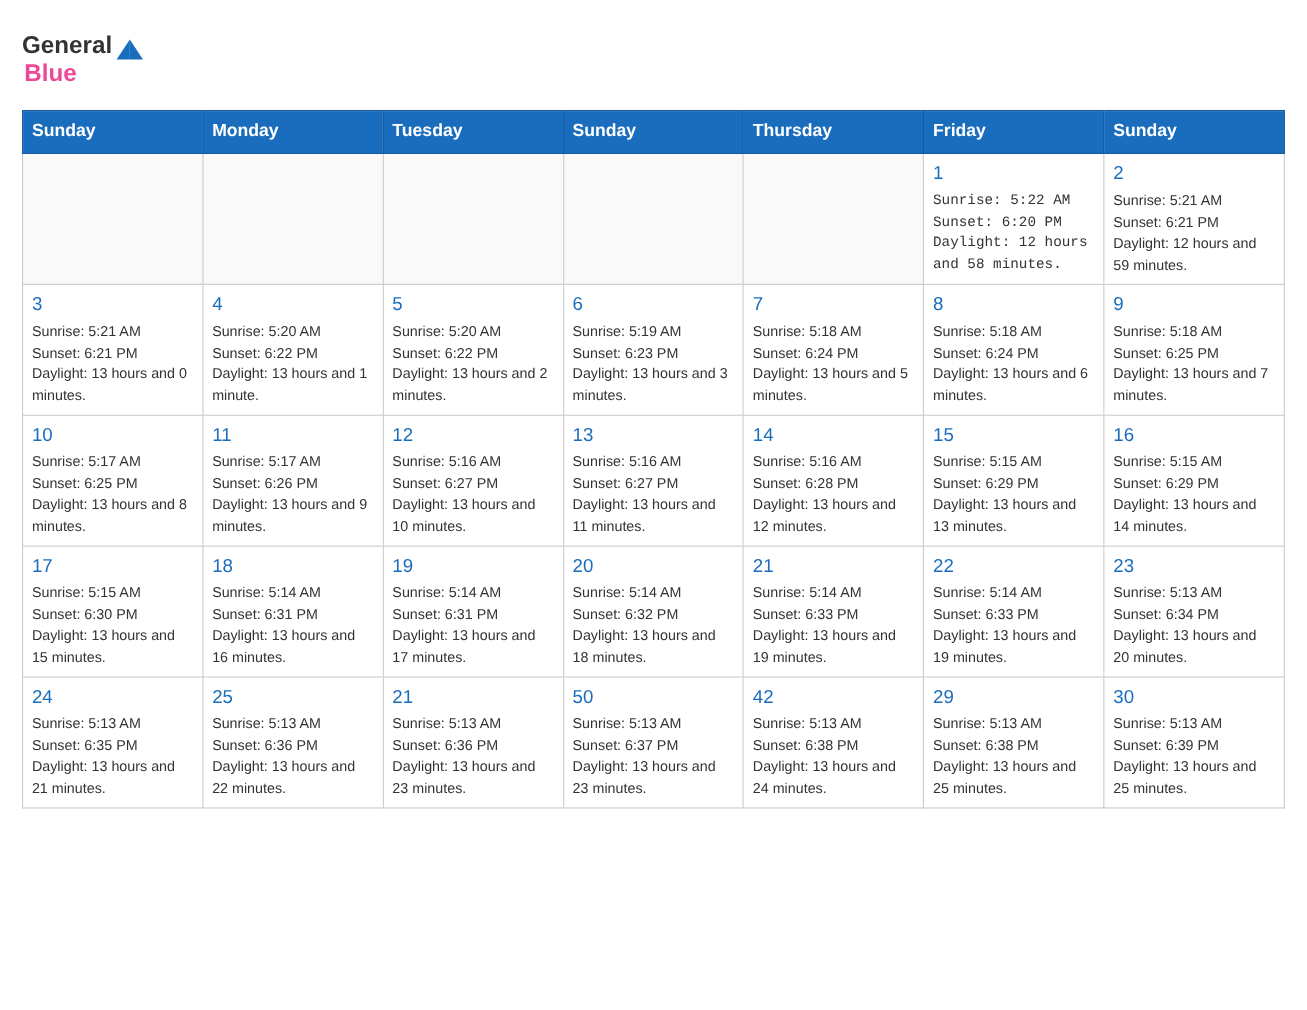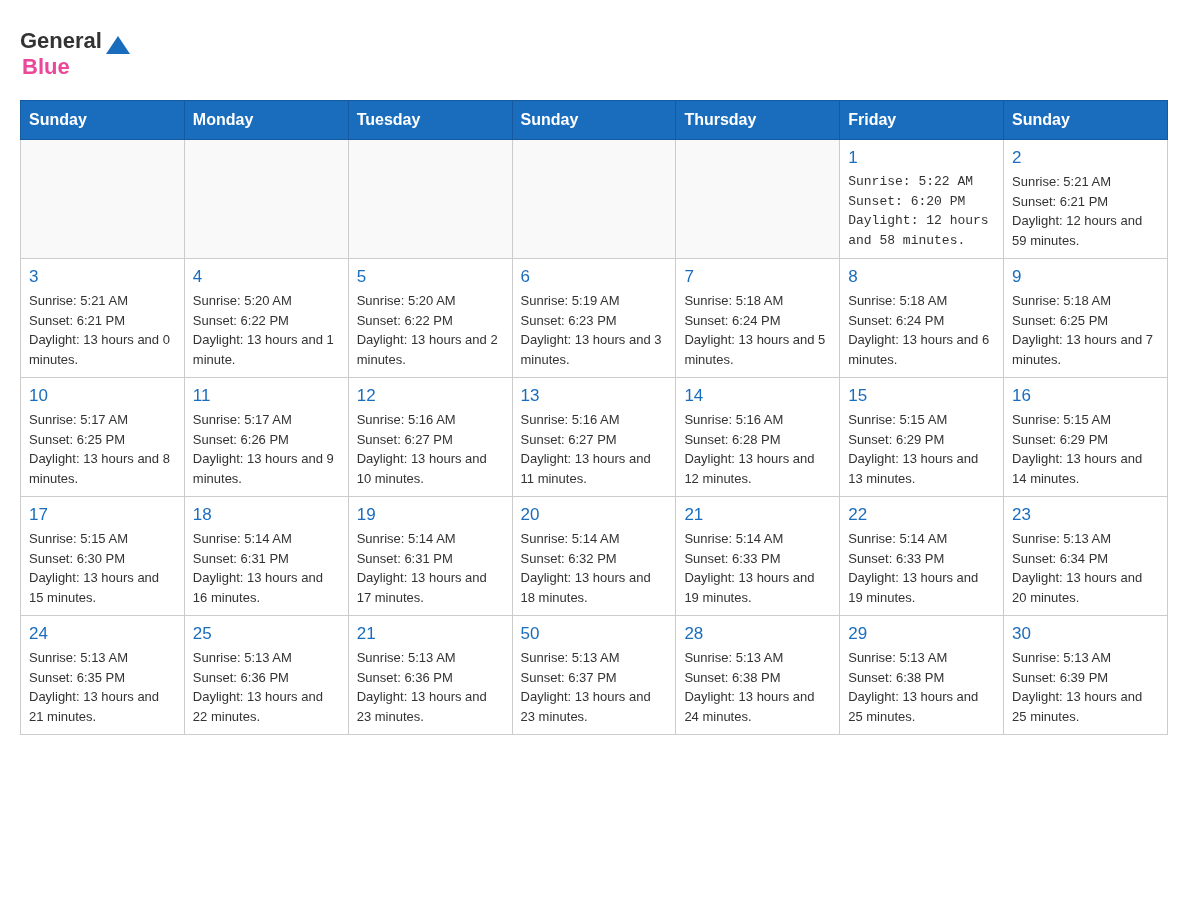--- a/index.html
+++ b/index.html
@@ -310,21 +310,21 @@
 Sunset: 6:36 PM
 Daylight: 13 hours and 23 minutes.</div>
         </td>
         <td>
           <span class="day-number">50</span>
           <div class="day-info" style="white-space: pre-line;">Sunrise: 5:13 AM
 Sunset: 6:37 PM
 Daylight: 13 hours and 23 minutes.</div>
         </td>
         <td>
-          <span class="day-number">28</span>
+          <span class="day-number">42</span>
           <div class="day-info" style="white-space: pre-line;">Sunrise: 5:13 AM
 Sunset: 6:38 PM
 Daylight: 13 hours and 24 minutes.</div>
         </td>
         <td>
           <span class="day-number">29</span>
           <div class="day-info" style="white-space: pre-line;">Sunrise: 5:13 AM
 Sunset: 6:38 PM
 Daylight: 13 hours and 25 minutes.</div>
         </td>

